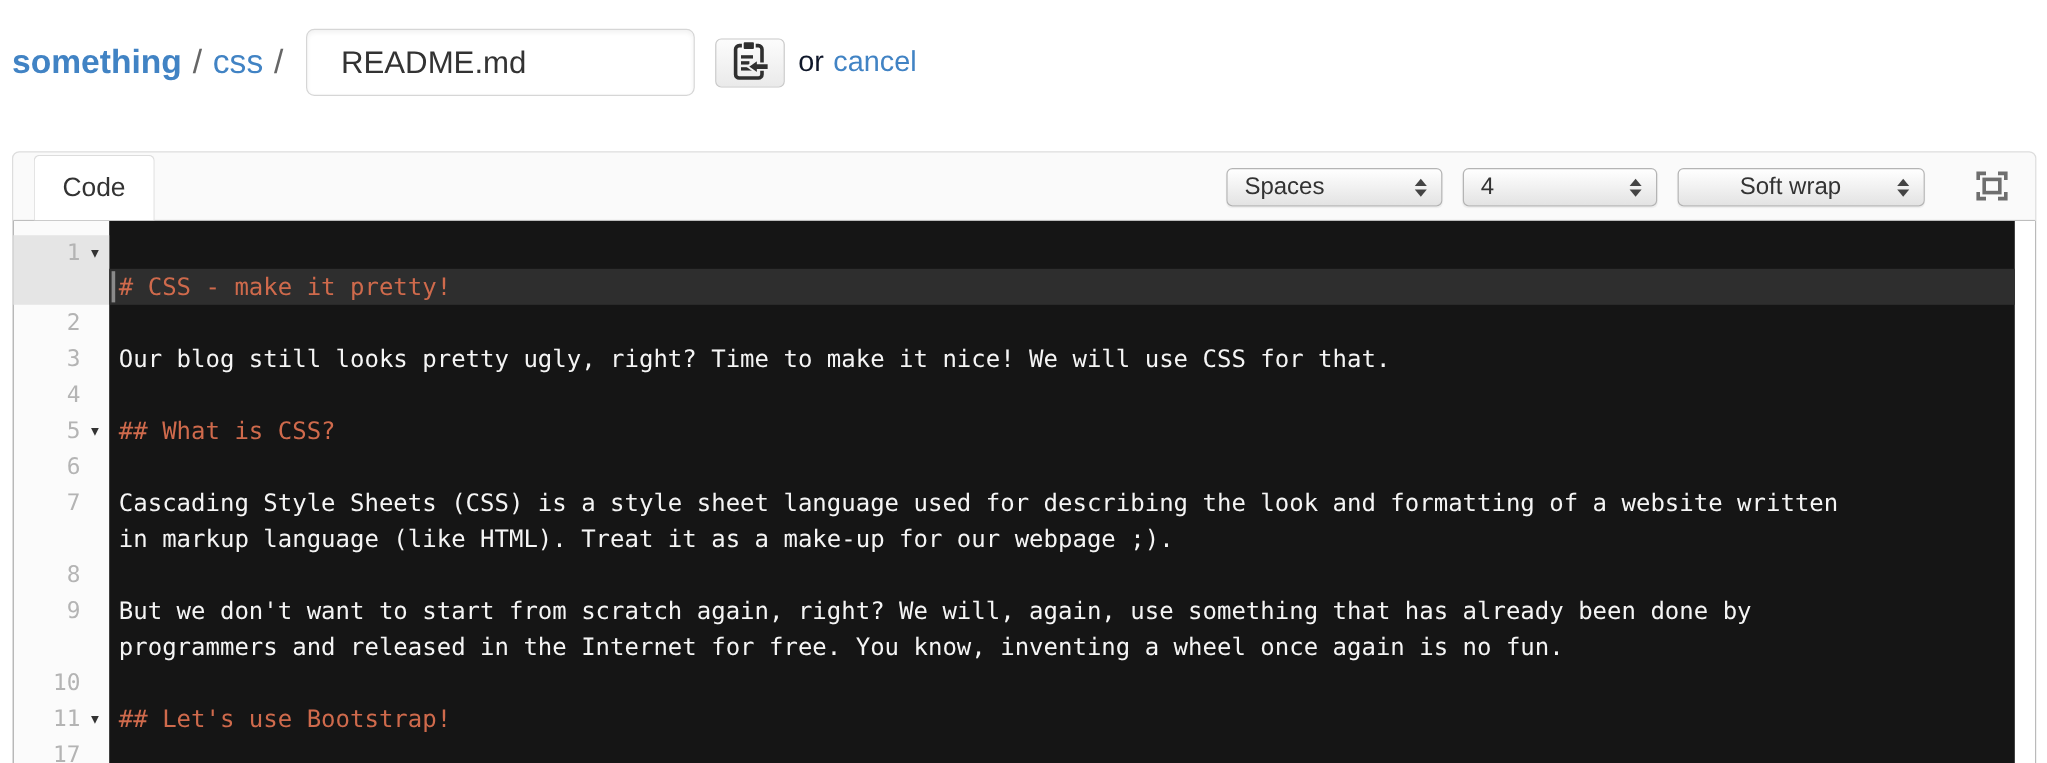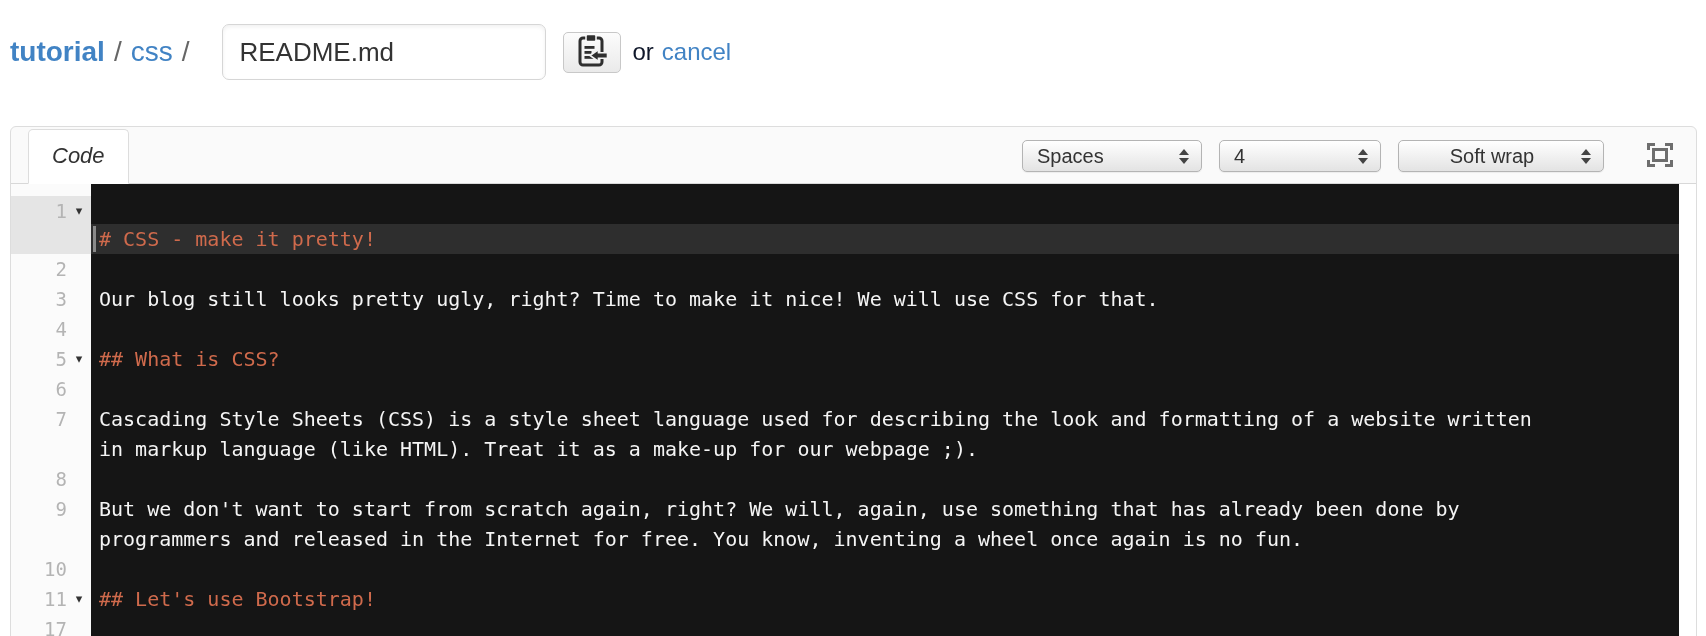--- a/index.html
+++ b/index.html
@@ -4,37 +4,37 @@
 <style>
   * { margin:0; padding:0; box-sizing:border-box; }
   html,body { width:1706px; height:636px; overflow:hidden; background:#fff;
     font-family:"Liberation Sans", sans-serif; }
 
   
   .topbar { display:flex; align-items:center; margin:22px 10px 0 10px; height:60px; }
   .crumb { font-size:28px; color:#4183c4; text-decoration:none; }
   .crumb.repo { font-weight:bold; }
   .crumb-sep { font-size:28px; color:#666; margin:0 9px; }
-  .filename-input { width:324px; height:56px; margin-left:24px; border:1px solid #d6d6d6;
+  .filename-input { width:324px; height:56px; margin-left:10px; border:1px solid #d6d6d6;
     border-radius:7px; font-family:"Liberation Sans",sans-serif; font-size:26px; color:#333;
-    padding:0 16px; box-shadow:inset 0 2px 4px rgba(0,0,0,0.06); outline:none; background:#fff; }
+    padding:0 28px; box-shadow:inset 0 2px 4px rgba(0,0,0,0.06); outline:none; background:#fff; }
   .copy-path-btn { width:58px; height:41px; margin-left:17px; border:1px solid #c8c8c8;
     border-radius:5px; background:linear-gradient(#fcfcfc,#eaeaea); display:flex;
     align-items:center; justify-content:center; cursor:pointer; }
   .or-cancel { margin-left:11px; font-size:24px; color:#0f172a; }
   .cancel-link { color:#4183c4; text-decoration:none; font-size:24px; }
 
   
   .container { margin:44px 9px 0 10px; border:1px solid #ddd; border-radius:6px 6px 0 0;
     background:#fafafa; }
   .tabbar { position:relative; height:57px; border-bottom:1px solid #d8d8d8;
     padding:5px 0 0 17px; display:flex; align-items:flex-end; border-radius:6px 6px 0 0; }
   .tab { font-size:22px; padding:13px 23px 14px 23px; cursor:pointer; }
   .tab.active { background:#fff; border:1px solid #ddd; border-bottom:1px solid #fff;
-    border-radius:5px 5px 0 0; color:#333; margin-bottom:-1px;font-style:italic; }
+    border-radius:5px 5px 0 0; color:#333; margin-bottom:-1px; }
   .tab.inactive { color:#666; margin-left:5px; }
 
   .toolbar { position:absolute; right:22px; top:13px; display:flex; align-items:center; }
   .select { height:32px; border:1px solid #b4b4b4; border-radius:5px;
     background:linear-gradient(#ffffff,#e3e3e3); display:flex; align-items:center;
     padding:0 12px 0 14px; font-size:20px; color:#333; cursor:pointer;
     box-shadow:0 1px 1px rgba(0,0,0,0.06); margin-left:17px; }
   .select-label { flex:1; white-space:nowrap; }
   .stepper { display:flex; flex-direction:column; align-items:center; margin-left:10px; }
   .stepper i { display:block; width:0; height:0; border-left:5px solid transparent;
@@ -64,21 +64,21 @@
   .row.active .gcell { background:#e5e5e5; }
   .row.active .ccell { background:#2e2e2e;margin-top:28px; }
   .cursor { display:none; position:absolute; left:2px; top:2px; bottom:2px; width:3px;
     background:#8a8a8a; }
   .row.active .cursor { display:block; }
 </style>
 </head>
 <body>
 
 <div class="topbar">
-  <a class="crumb repo" href="#">tutorial</a>
+  <a class="crumb repo" href="#">something</a>
   <span class="crumb-sep">/</span>
   <a class="crumb" href="#">css</a>
   <span class="crumb-sep">/</span>
   <input class="filename-input" type="text" value="README.md" style="">
   <button class="copy-path-btn">
     <span>
       <svg width="31" height="35" viewBox="0 0 31 35">
         <rect x="3" y="5" width="22" height="27" rx="3" fill="none" stroke="#2f2f2f" stroke-width="3"></rect>
         <rect x="9" y="1.5" width="10" height="7" rx="1.5" fill="#2f2f2f" stroke="#fbfbfb" stroke-width="1.5"></rect>
         <rect x="7.5" y="13" width="10" height="2.8" fill="#2f2f2f"></rect>

